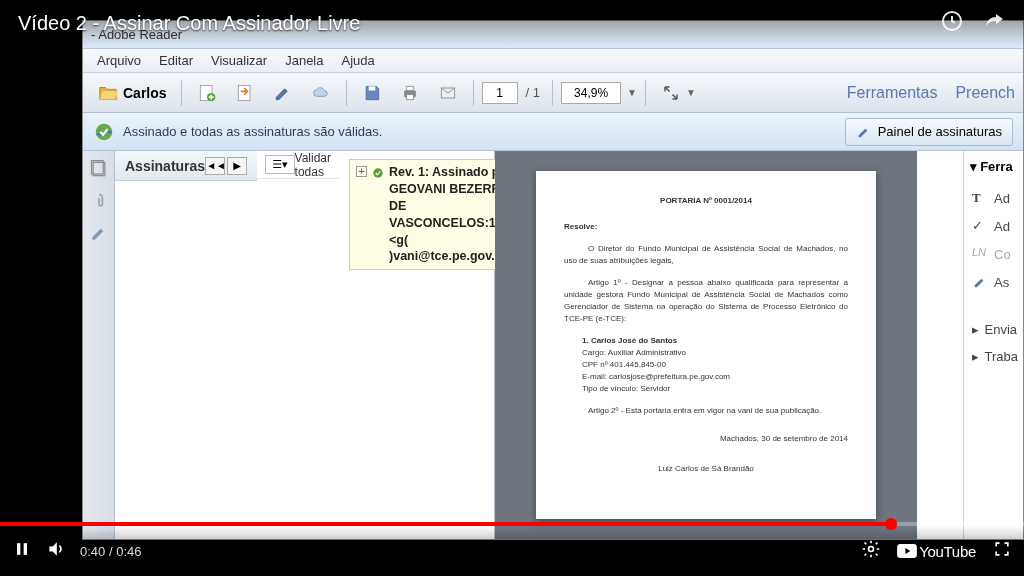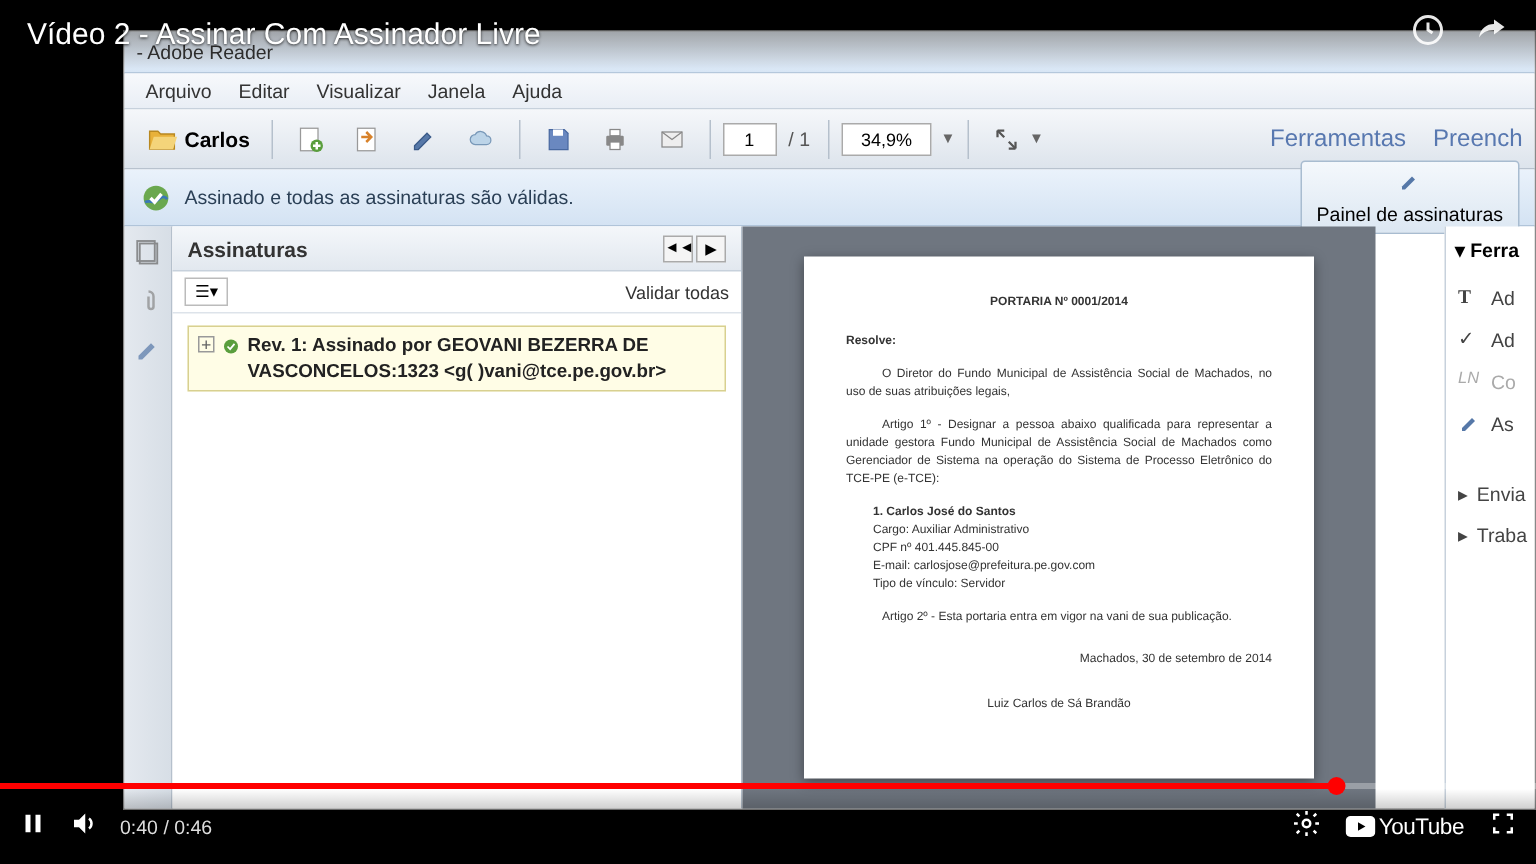--- a/index.html
+++ b/index.html
@@ -30,27 +30,27 @@
 .toolbar { height: 40px; background: linear-gradient(180deg, #f5f7fa, #dde4ec); display: flex; align-items: center; padding: 0 8px; border-bottom: 1px solid #b8c2ce; gap: 4px; }
 .tb-btn { display: flex; align-items: center; gap: 4px; padding: 4px 6px; border-radius: 3px; cursor: pointer; }
 .tb-icon { width: 22px; height: 22px; display: inline-flex; align-items: center; justify-content: center; }
 .tb-sep { width: 1px; height: 26px; background: #b5c0cc; margin: 0 4px; }
 .tb-input { width: 36px; height: 22px; text-align: center; border: 1px solid #aaa; background: #fff; font-size: 12px; }
 .tb-zoom { width: 60px; height: 22px; border: 1px solid #aaa; background: #fff; font-size: 12px; text-align: center; }
 .toolbar-right { margin-left: auto; display: flex; gap: 18px; font-size: 16px; color: #5878b0; font-weight: 500; }
 
 .sig-banner { height: 38px; background: linear-gradient(180deg, #eaf2fb, #d4e3f3); display: flex; align-items: center; padding: 0 10px; border-bottom: 1px solid #b0c4d9; font-size: 13px; color: #2a3f55; }
 .sig-banner-icon { width: 22px; height: 22px; margin-right: 8px; }
-.sig-panel-btn { margin-left: auto; background: linear-gradient(180deg, #f4f8fc, #dce7f2); border: 1px solid #a8bcd0; padding: 5px 10px; border-radius: 3px; font-size: 13px; display: flex; align-items: center; gap: 6px; cursor: pointer; flex-direction: column; }
+.sig-panel-btn { margin-left: auto; background: linear-gradient(180deg, #f4f8fc, #dce7f2); border: 1px solid #a8bcd0; padding: 5px 10px; border-radius: 3px; font-size: 13px; display: flex; align-items: center; gap: 6px; cursor: pointer; }
 
 .main-area { display: flex; height: calc(100% - 130px); }
 .left-rail { width: 32px; background: linear-gradient(90deg, #e4e9ef, #d7dee6); border-right: 1px solid #b5c0cc; display: flex; flex-direction: column; align-items: center; padding-top: 8px; gap: 12px; }
 .left-rail .rail-icon { width: 20px; height: 20px; cursor: pointer; opacity: 0.7; }
 
-.sig-panel { width: 380px; background: #fff; border-right: 1px solid #b5c0cc; display: flex; flex-direction: column; }
+.sig-panel { width: 380px; background: #fff; border-right: 1px solid #b5c0cc; display: flex; flex-direction: row; }
 .sig-panel-header { height: 30px; background: linear-gradient(180deg, #f4f7fa, #e2e8ef); border-bottom: 1px solid #c7d1dc; display: flex; align-items: center; padding: 0 10px; font-size: 14px; font-weight: 600; color: #333; }
 .sig-panel-nav { margin-left: auto; display: flex; gap: 2px; }
 .sig-panel-nav button { width: 20px; height: 18px; border: 1px solid #aaa; background: #f5f5f5; font-size: 10px; cursor: pointer; }
 .sig-panel-tools { height: 28px; border-bottom: 1px solid #dde3ea; display: flex; align-items: center; padding: 0 8px; font-size: 12px; }
 .sig-validate { margin-left: auto; color: #333; cursor: pointer; }
 .sig-tree { padding: 8px 10px; font-size: 12.5px; }
 .sig-entry { background: #fffde6; border: 1px solid #d8d090; padding: 4px 6px; display: flex; align-items: flex-start; gap: 4px; }
 .sig-entry .expand { font-family: monospace; color: #666; cursor: pointer; border: 1px solid #999; width: 11px; height: 11px; line-height: 9px; text-align: center; font-size: 11px; margin-top: 2px; flex-shrink: 0; }
 .sig-rosette { width: 14px; height: 14px; flex-shrink: 0; margin-top: 2px; }
 .sig-entry-text { font-weight: 600; color: #222; line-height: 1.35; }

